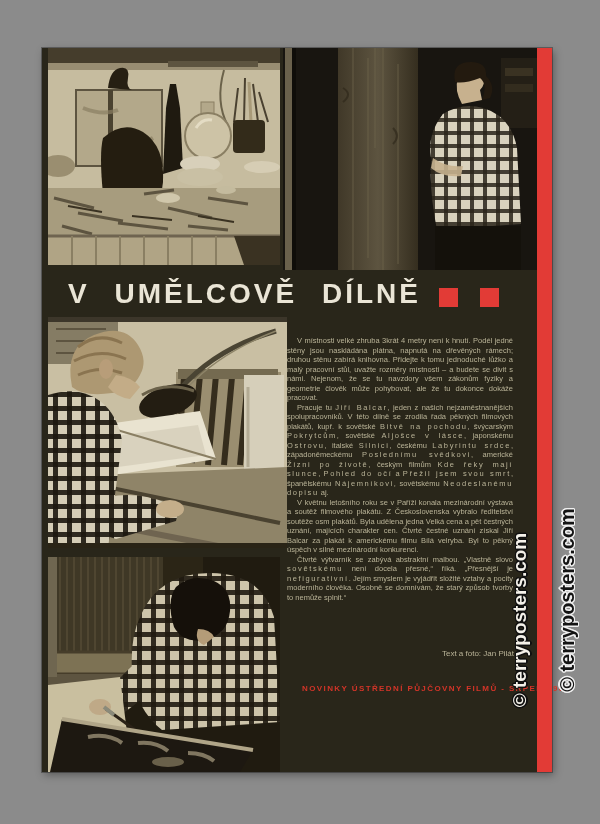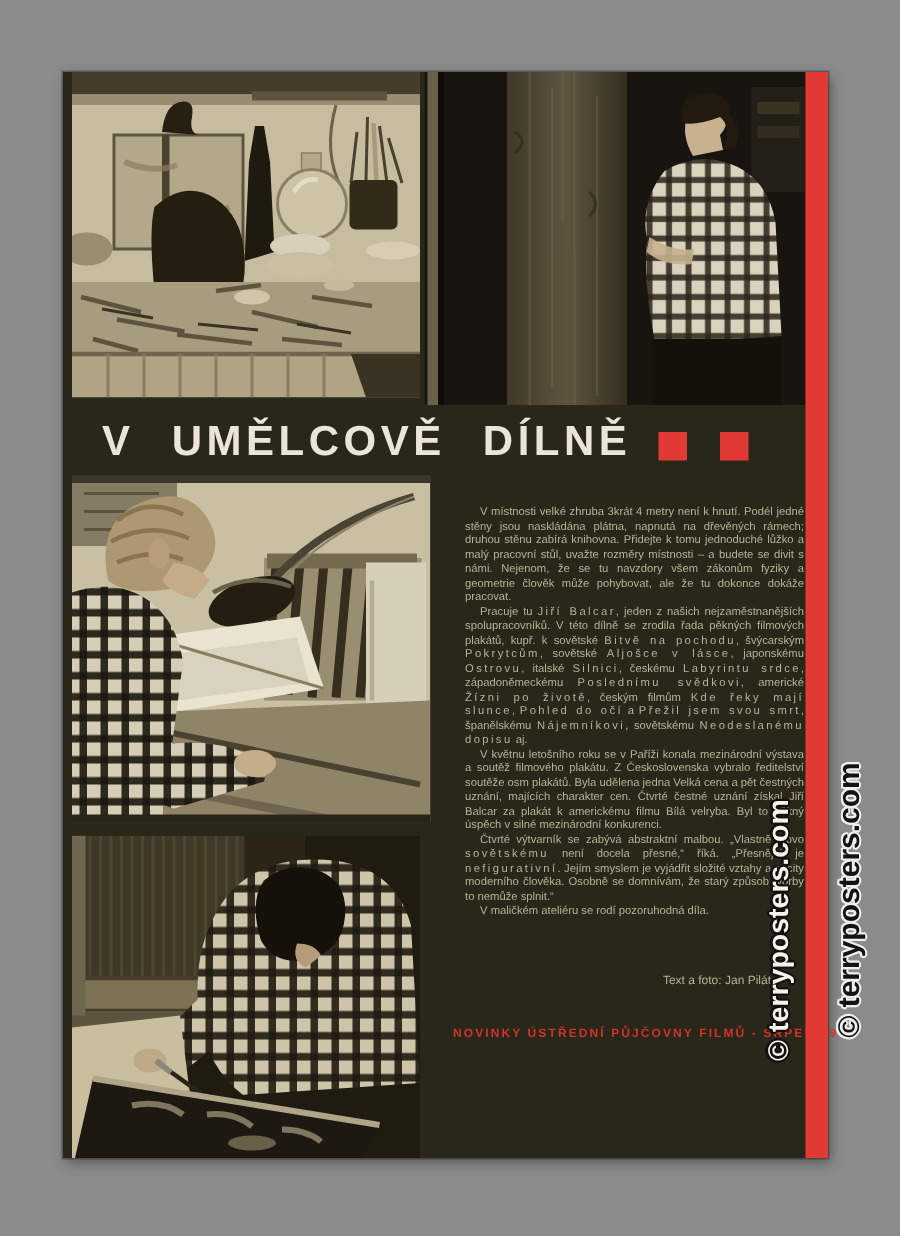--- a/index.html
+++ b/index.html
@@ -27,21 +27,21 @@
   #photo-painting{left:6px;top:509px;width:232px;height:215px;}
   .page-title{
     position:absolute;left:26px;top:230px;
     font-size:28px;font-weight:bold;color:#eae5d6;
     letter-spacing:3px;word-spacing:14px;white-space:nowrap;
   }
   .red-square{position:absolute;width:19px;height:19px;background:#e23b36;top:240px;}
   #red-square-1{left:397px;}
   #red-square-2{left:438px;}
   .article{
-    position:absolute;left:268px;top:288px;width:226px;
+    position:absolute;left:245px;top:288px;width:226px;
     color:#b9b397;font-size:7.5px;line-height:9.5px;
     text-align:justify;
   }
   .article p{margin:0;text-indent:10px;}
   .article .sp{letter-spacing:1.6px;}
   .credit{
     position:absolute;left:260px;top:601px;width:226px;
     color:#b9b397;font-size:8px;text-align:right;padding-right:14px;box-sizing:border-box;
   }
   .red-heading{
@@ -236,21 +236,20 @@
       <path d="M40,180 q20,-4 34,6 M90,186 q18,-2 30,8 M140,196 q16,0 26,8" stroke="#9a8f74" stroke-width="4" fill="none" opacity="0.8"></path>
       <ellipse cx="120" cy="205" rx="16" ry="5" fill="#8a7f63" opacity="0.7"></ellipse>
     </svg>
   </div>
 
   <div class="article">
       <p><span>V místnosti velké zhruba 3krát 4 metry není k hnutí. Podél jedné stěny jsou naskládána plátna, napnutá na dřevěných rámech; druhou stěnu zabírá knihovna. Přidejte k tomu jednoduché lůžko a malý pracovní stůl, uvažte rozměry místnosti – a budete se divit s námi. Nejenom, že se tu navzdory všem zákonům fyziky a geometrie člověk může pohybovat, ale že tu dokonce dokáže pracovat.</span></p>
       <p><span>Pracuje tu </span><span class="sp">Jiří Balcar</span><span>, jeden z našich nejzaměstnanějších spolupracovníků. V této dílně se zrodila řada pěkných filmových plakátů, kupř. k sovětské </span><span class="sp">Bitvě na pochodu</span><span>, švýcarským </span><span class="sp">Pokrytcům</span><span>, sovětské </span><span class="sp">Aljošce v lásce</span><span>, japonskému </span><span class="sp">Ostrovu</span><span>, italské </span><span class="sp">Silnici</span><span>, českému </span><span class="sp">Labyrintu srdce</span><span>, západoněmeckému </span><span class="sp">Poslednímu svědkovi</span><span>, americké </span><span class="sp">Žízni po životě</span><span>, českým filmům </span><span class="sp">Kde řeky mají slunce</span><span>, </span><span class="sp">Pohled do očí</span><span> a </span><span class="sp">Přežil jsem svou smrt</span><span>, španělskému </span><span class="sp">Nájemníkovi</span><span>, sovětskému </span><span class="sp">Neodeslanému dopisu</span><span> aj.</span></p>
       <p><span>V květnu letošního roku se v Paříži konala mezinárodní výstava a soutěž filmového plakátu. Z Československa vybralo ředitelství soutěže osm plakátů. Byla udělena jedna Velká cena a pět čestných uznání, majících charakter cen. Čtvrté čestné uznání získal Jiří Balcar za plakát k americkému filmu Bílá velryba. Byl to pěkný úspěch v silné mezinárodní konkurenci.</span></p>
       <p><span>Čtvrté výtvarník se zabývá abstraktní malbou. „Vlastně slovo </span><span class="sp">sovětskému</span><span> není docela přesné,“ říká. „Přesnější je </span><span class="sp">nefigurativní</span><span>. Jejím smyslem je vyjádřit složité vztahy a pocity moderního člověka. Osobně se domnívám, že starý způsob tvorby to nemůže splnit.“</span></p>
-      <p><span>V maličkém ateliéru se rodí pozoruhodná díla.</span></p>
     </div>
   <div class="credit">Text a foto: Jan Pilát</div>
   <div class="red-heading">NOVINKY ÚSTŘEDNÍ PŮJČOVNY FILMŮ - SRPEN 1962</div>
 
   <div class="red-stripe"></div>
 </div>
 
 <div class="watermark" id="watermark-page">© terryposters.com</div>
 <div class="watermark" id="watermark-border">© terryposters.com</div>
 

